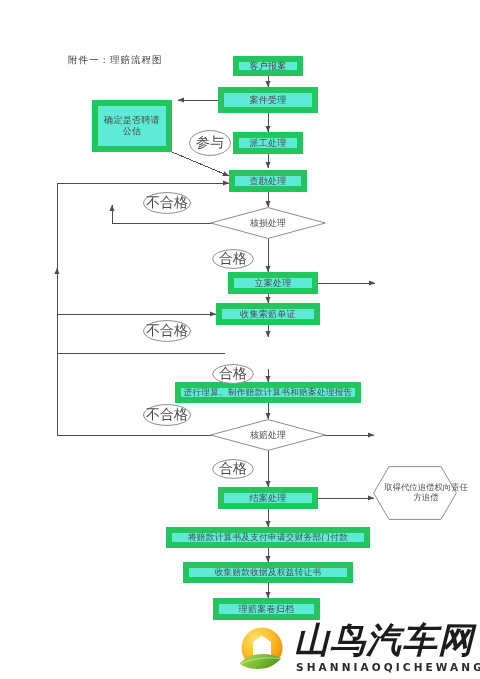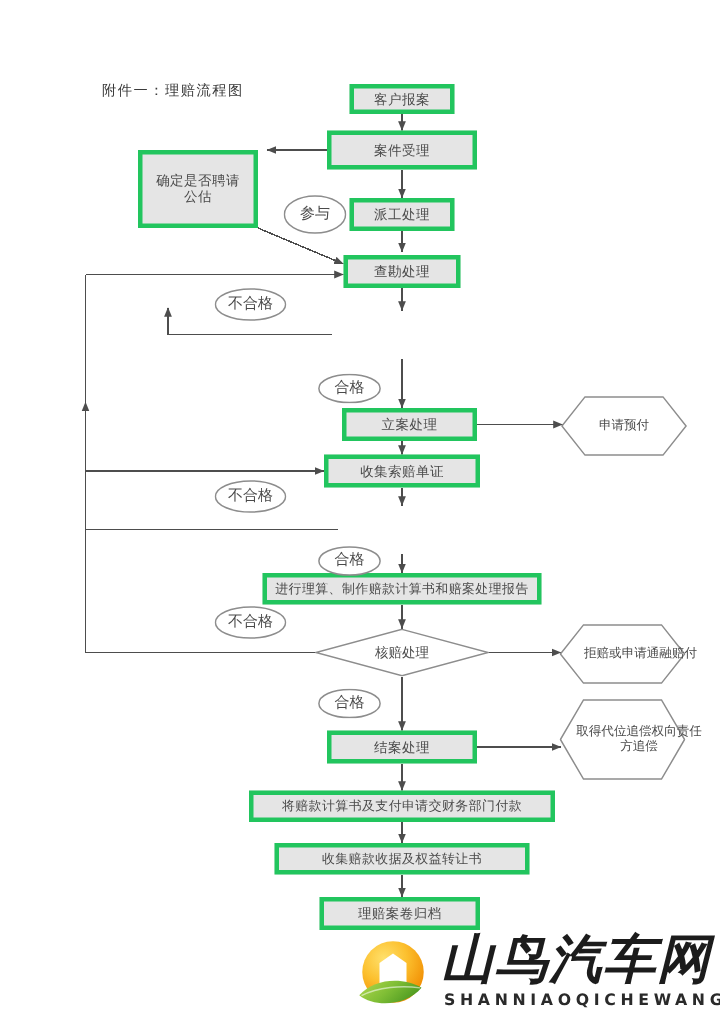--- a/index.html
+++ b/index.html
@@ -16,42 +16,42 @@
   .node{
     position:absolute;
     box-sizing:border-box;
     display:flex;align-items:center;justify-content:center;
     text-align:center;
     color:#4a4a4a;
     line-height:1.18;
     letter-spacing:0.3px;
   }
   .rect{
-    border:3px solid #22c55e;
-    background:#e5e5e5;
+    border:6px solid #22c55e;
+    background:#5eead4;
     font-size:9px;
   }
   .rect.wide{font-size:8.6px;}
   .title{
     position:absolute;
     color:#3b3b3b;
     font-size:9.5px;
     letter-spacing:1px;
     white-space:nowrap;
   }
   .diamond-wrap,.hex-wrap,.ell-wrap{position:absolute;}
   .shape-label{
     position:absolute;left:0;top:0;width:100%;height:100%;
     display:flex;align-items:center;justify-content:center;
     text-align:center;color:#4a4a4a;line-height:1.2;
     pointer-events:none;
   }
   .diamond-wrap .shape-label{font-size:9px;}
   .hex-wrap .shape-label{font-size:8.4px;}
-  .ell-wrap .shape-label{font-size:10px;}
+  .ell-wrap .shape-label{font-size:14px;}
 
   
   #watermark{
     position:absolute;left:238px;top:626px;width:242px;height:53px;
   }
   #wm-logo{position:absolute;left:0px;top:1px;width:50px;height:47px;}
   #wm-text{
     position:absolute;left:56px;top:-3px;
     font-size:35px;font-weight:bold;color:#1c1c1c;
     font-family:"DejaVu Sans","Liberation Sans",sans-serif;
@@ -159,42 +159,36 @@
   <div class="node rect wide" style="left:175px;top:382px;width:186px;height:21px;">进行理算、制作赔款计算书和赔案处理报告</div>
 
   <div class="node rect" style="left:218px;top:487px;width:100px;height:22px;">结案处理</div>
 
   <div class="node rect wide" style="left:166px;top:527px;width:204px;height:21px;">将赔款计算书及支付申请交财务部门付款</div>
 
   <div class="node rect wide" style="left:183px;top:562px;width:170px;height:21px;">收集赔款收据及权益转让书</div>
 
   <div class="node rect" style="left:213px;top:598px;width:107px;height:22px;">理赔案卷归档</div>
 
+  <div class="diamond-wrap" style="left:210px;top:207px;width:116px;height:32px;">
+    <svg width="116" height="32" viewBox="0 0 116 32">
+      <polygon points="58,0.6 115.4,16 58,31.4 0.6,16" fill="#fff" stroke="#8d8d8d" stroke-width="1"></polygon>
+    </svg>
+    <div class="shape-label">核损处理</div>
+  </div>
 
 
   <div class="diamond-wrap" style="left:210px;top:419px;width:116px;height:32px;">
     <svg width="116" height="32" viewBox="0 0 116 32">
       <polygon points="58,0.6 115.4,16 58,31.4 0.6,16" fill="#fff" stroke="#8d8d8d" stroke-width="1"></polygon>
     </svg>
     <div class="shape-label">核赔处理</div>
   </div>
 
-  <div class="hex-wrap" style="left:374px;top:264px;width:84px;height:40px;">
-    <svg width="84" height="40" viewBox="0 0 84 40">
-      <polygon points="16,0.6 68,0.6 83.4,20 68,39.4 16,39.4 0.6,20" fill="#fff" stroke="#8d8d8d" stroke-width="1"></polygon>
-    </svg>
-    <div class="shape-label">申请预付</div>
-  </div>
-
-  <div class="hex-wrap" style="left:373px;top:416px;width:84px;height:40px;">
-    <svg width="84" height="40" viewBox="0 0 84 40">
-      <polygon points="16,0.6 68,0.6 83.4,20 68,39.4 16,39.4 0.6,20" fill="#fff" stroke="#8d8d8d" stroke-width="1"></polygon>
-    </svg>
-    <div class="shape-label" style="padding:0 12px;">拒赔或申请通融赔付</div>
-  </div>
+
 
   <div class="hex-wrap" style="left:373px;top:466px;width:84px;height:54px;">
     <svg width="84" height="54" viewBox="0 0 84 54">
       <polygon points="16,0.6 68,0.6 83.4,27 68,53.4 16,53.4 0.6,27" fill="#fff" stroke="#8d8d8d" stroke-width="1"></polygon>
     </svg>
     <div class="shape-label" style="padding:0 11px;">取得代位追偿权向责任方追偿</div>
   </div>
 
   <div class="ell-wrap" style="left:189px;top:130px;width:42px;height:26px;">
     <svg width="42" height="26" viewBox="0 0 42 26">

